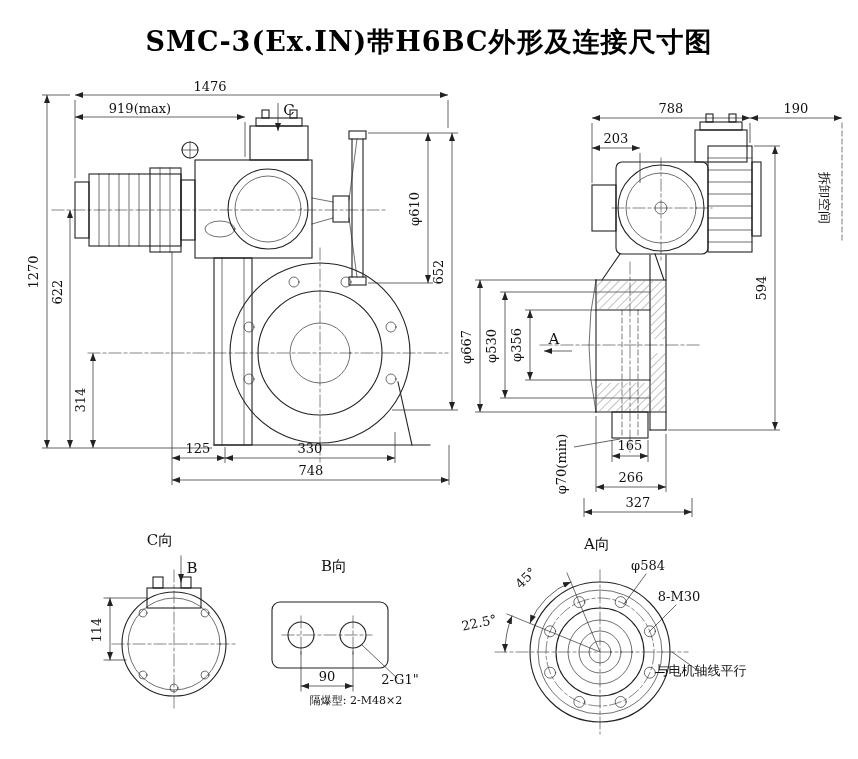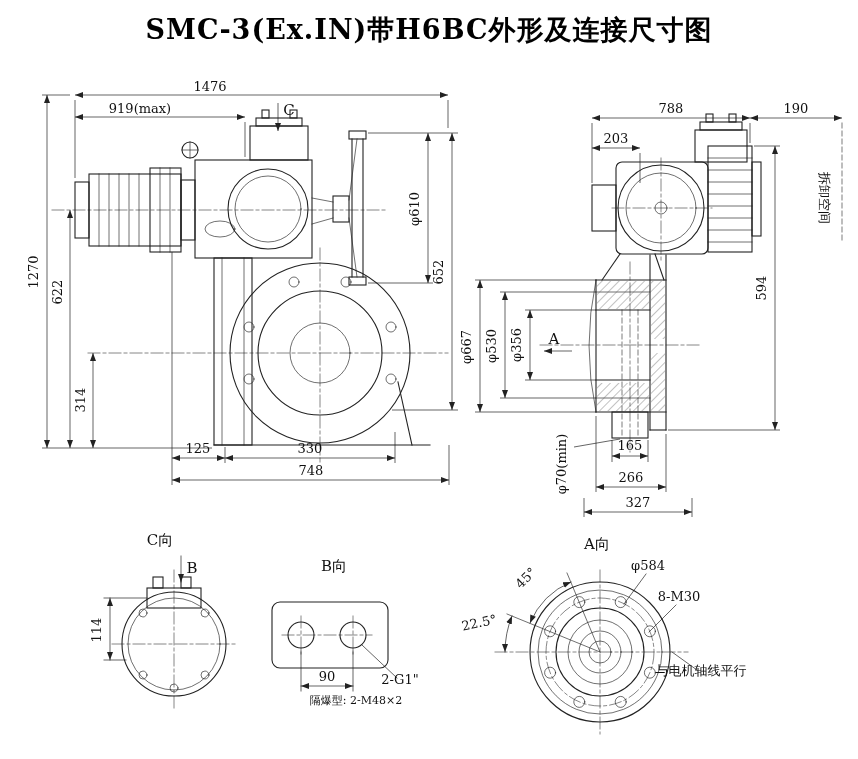--- a/index.html
+++ b/index.html
@@ -1,18 +1,18 @@
 <!DOCTYPE html>
 <html><head>
 <meta charset="utf-8">
 <style>
   html,body{margin:0;padding:0;background:#fff;}
   .page{position:relative;width:858px;height:759px;background:#fff;overflow:hidden;
         font-family:"DejaVu Serif","Liberation Serif",serif;}
-  .title{position:absolute;top:12px;left:0;width:100%;text-align:center;
+  .title{position:absolute;top:24px;left:0;width:100%;text-align:center;
          font-size:27px;font-weight:bold;letter-spacing:1px;color:#000;
          font-family:"DejaVu Serif","Liberation Serif",serif;}
   svg{position:absolute;left:0;top:0;}
   .o{stroke:#222;stroke-width:1.1;fill:none;stroke-linecap:square;}
   .t{stroke-width:0.65;}
   .d{stroke:#222;stroke-width:0.7;fill:none;}
   .cl{stroke:#222;stroke-width:0.55;stroke-dasharray:12 3 3 3;fill:none;}
   .bore{stroke:#222;stroke-width:0.6;stroke-dasharray:5 3;fill:none;}
   svg text{font-family:"DejaVu Serif","Liberation Serif",serif;font-size:13px;
            fill:#111;stroke:none;text-anchor:middle;}

